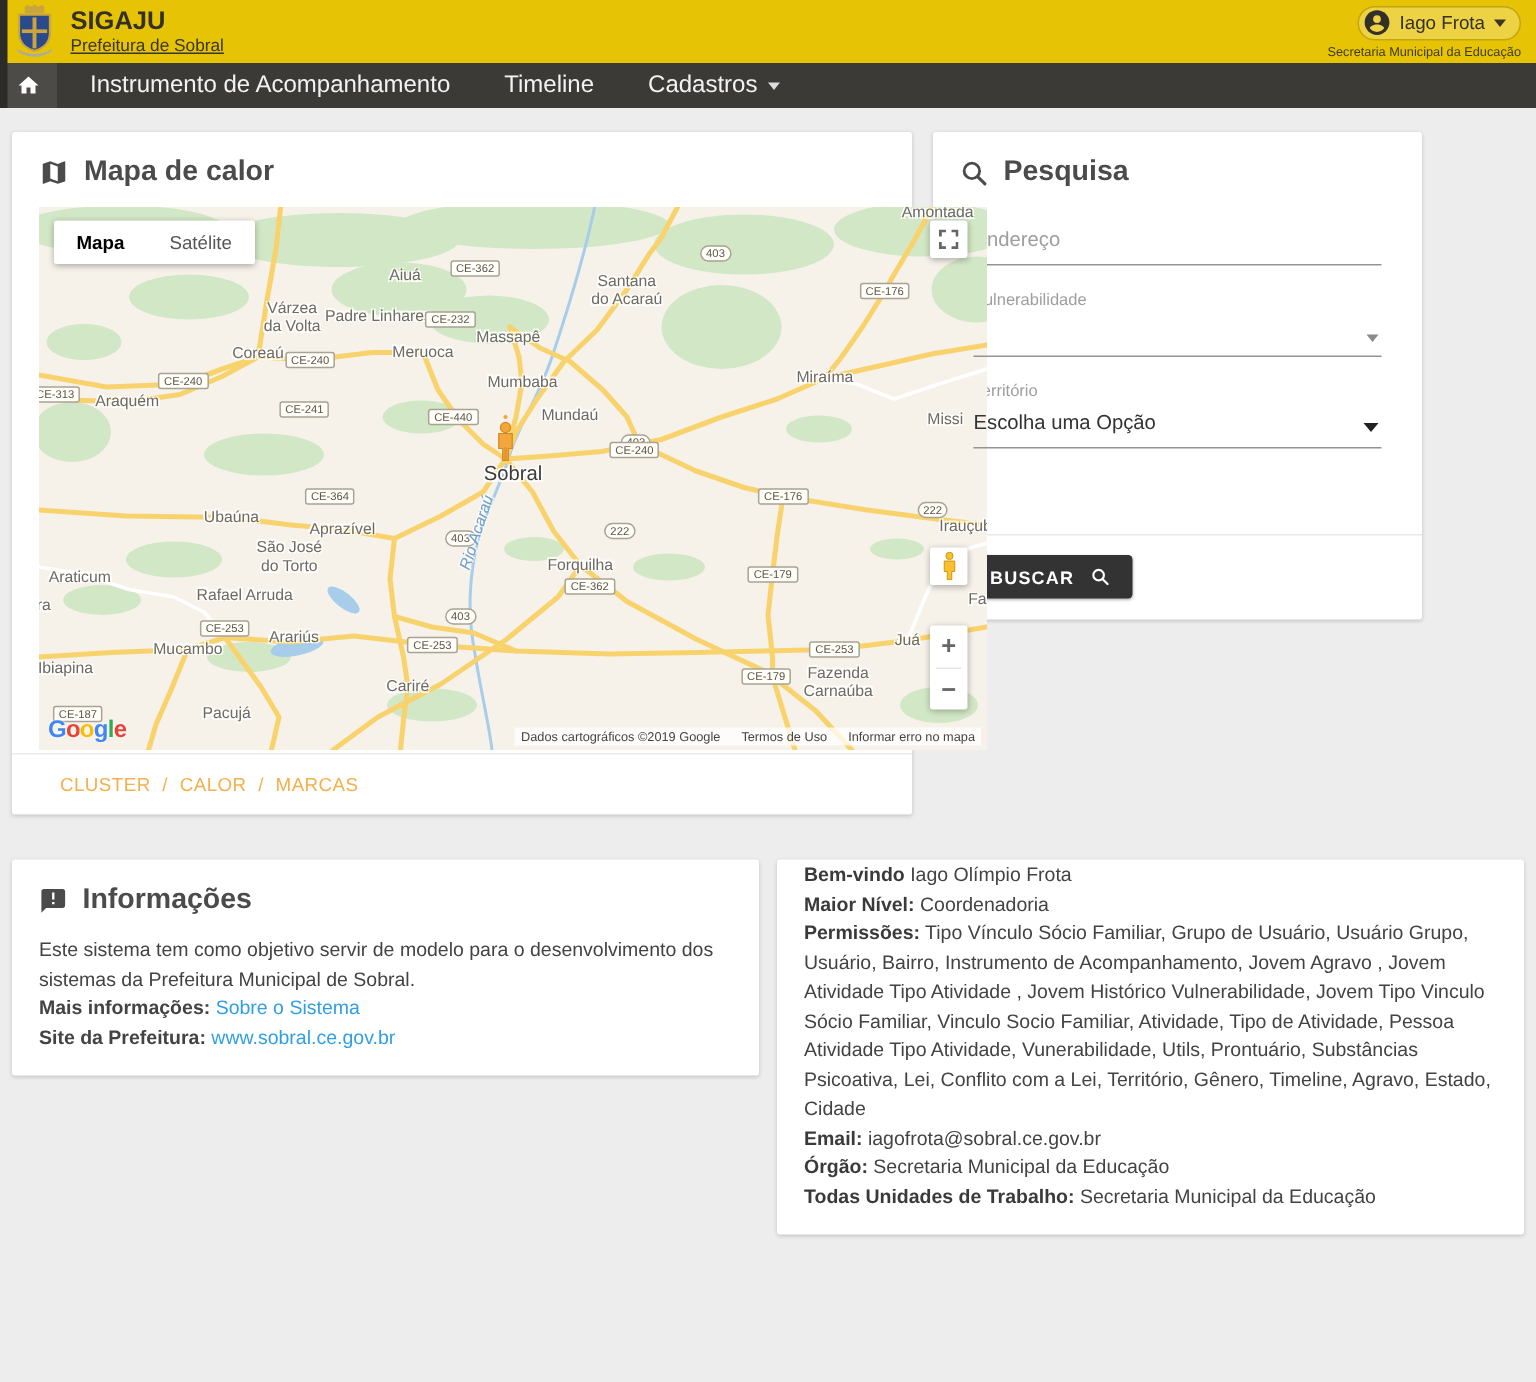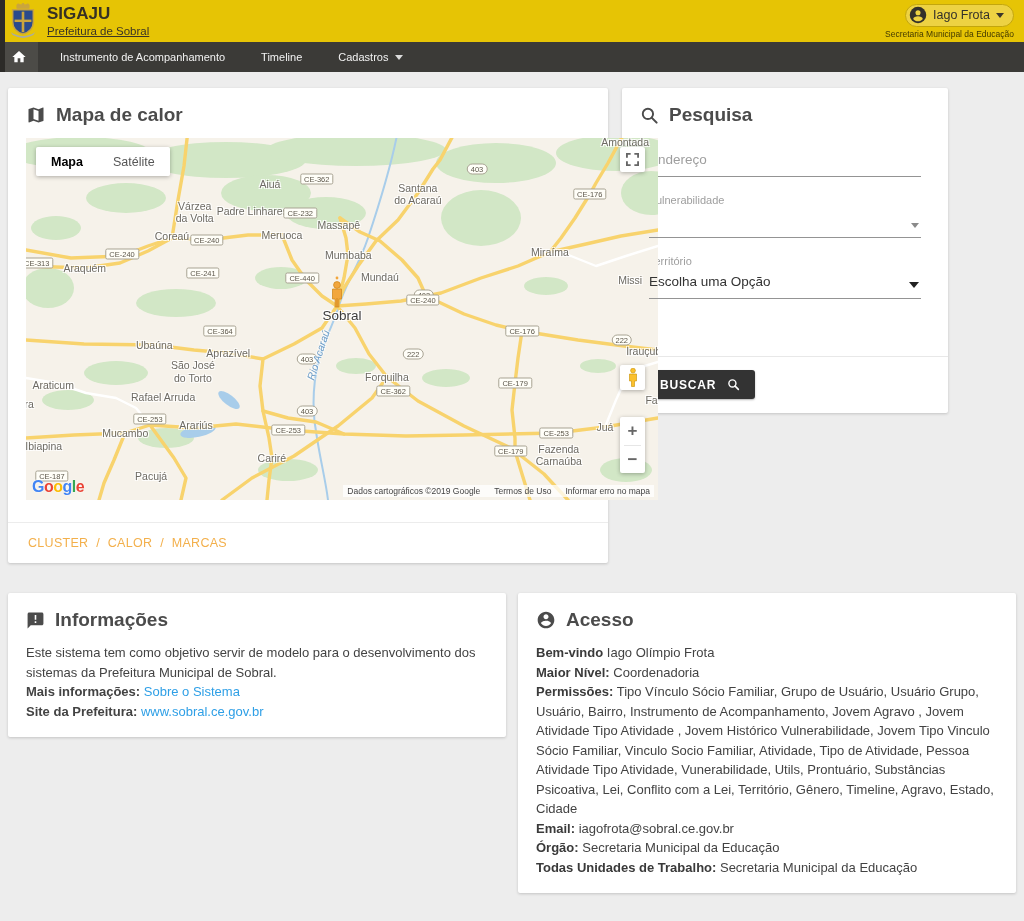--- a/index.html
+++ b/index.html
@@ -13,21 +13,21 @@
   .brand-text .app-sub{font-size:11.5px;color:#3a3425;margin-top:1px;text-decoration:underline;}
   .user-area{display:flex;flex-direction:column;align-items:flex-end;}
   .user-pill{display:flex;align-items:center;gap:6px;background:#edd243;border:1px solid #c3a60d;border-radius:13px;height:23px;padding:0 9px 0 3px;cursor:pointer;font-family:inherit;}
   .user-pill .uname{font-size:12.5px;color:#33302a;}
   .pill-caret{width:0;height:0;border-left:4px solid transparent;border-right:4px solid transparent;border-top:5px solid #3a362c;}
   .user-org{font-size:8.5px;color:#423900;margin-top:2px;}
 
   
   .navbar{height:30px;background:#3b3a37;display:flex;align-items:stretch;}
   .nav-home{width:38px;background:#4c4b47;display:flex;align-items:center;justify-content:center;cursor:pointer;}
-  .nav-item{display:flex;align-items:center;gap:7px;color:#f2f2f2;font-size:11px;padding:0 14px;margin-left:8px;cursor:pointer;text-decoration:none;}
+  .nav-item{display:flex;align-items:center;gap:7px;color:#f2f2f2;font-size:16px;padding:0 14px;margin-left:8px;cursor:pointer;text-decoration:none;}
   .nav-caret{width:0;height:0;border-left:4px solid transparent;border-right:4px solid transparent;border-top:5px solid #dcdcdc;}
 
   
   main{padding:16px 8px 0 8px;}
   .row1{display:flex;gap:14px;align-items:flex-start;}
   .row2{display:flex;gap:12px;align-items:flex-start;margin-top:30px;}
   .card{background:#fff;border-radius:2px;box-shadow:0 1px 3px rgba(0,0,0,.18);}
   .card h2{display:flex;align-items:center;gap:10px;margin:0;padding:16px 18px 12px 18px;font-size:19px;font-weight:700;color:#4b4b4b;}
   .card h2 svg{flex:0 0 auto;}
 
@@ -49,21 +49,21 @@
   .ctl-box{position:absolute;background:#fff;border:none;border-radius:2px;box-shadow:0 1px 4px rgba(0,0,0,.3);display:flex;align-items:center;justify-content:center;cursor:pointer;}
   .fullscreen-ctl{right:13px;top:9px;width:25px;height:25px;}
   .pegman-ctl{right:13px;top:227px;width:25px;height:25px;}
   .zoom-ctl{position:absolute;right:13px;top:279px;width:25px;height:56px;background:#fff;border-radius:2px;box-shadow:0 1px 4px rgba(0,0,0,.3);display:flex;flex-direction:column;}
   .zoom-ctl button{flex:1;border:none;background:none;color:#666;font-size:17px;font-weight:700;cursor:pointer;line-height:1;padding:0;font-family:inherit;}
   .zoom-ctl .sep{height:1px;background:#e6e6e6;margin:0 4px;}
   .glogo{position:absolute;left:6px;bottom:4px;font-size:16px;font-weight:700;letter-spacing:-.5px;text-shadow:0 0 2px #fff;}
   .glogo .gl0,.glogo .gl3{color:#4285F4}.glogo .gl1,.glogo .gl5{color:#EA4335}.glogo .gl2{color:#FBBC05}.glogo .gl4{color:#34A853}
   .attribution{position:absolute;right:4px;bottom:3px;display:flex;gap:14px;font-size:8.5px;color:#444;background:rgba(255,255,255,.75);padding:1px 4px;}
   .attribution a{color:#444;text-decoration:none;cursor:pointer;}
-  .map-links{border-top:1px solid #ececec;margin-top:22px;padding:13px 20px;font-size:12.5px;color:#f3b04c;letter-spacing:.3px;}
+  .map-links{border-top:1px solid #ececec;margin-top:2px;padding:13px 32px;font-size:12.5px;color:#f3b04c;letter-spacing:.3px;}
   .map-links a{color:#f3b04c;text-decoration:none;cursor:pointer;}
   .map-links .sep2{margin:0 4px;}
 
   
   .search-card{width:326px;box-sizing:border-box;}
   .search-body{padding:6px 27px 0 27px;}
   .f-row{margin-bottom:17px;}
   .mat-input{width:100%;border:none;border-bottom:1px solid #949494;font-size:13.5px;color:#333;padding:8px 0 9px 0;background:transparent;outline:none;box-sizing:border-box;font-family:inherit;}
   .mat-input::placeholder{color:#9e9e9e;}
   .f-label{font-size:11px;color:#9e9e9e;display:block;}
@@ -362,26 +362,20 @@
             <a>Sobre o Sistema</a>
           </p>
           <p>
             <b>Site da Prefeitura:</b>
             <a>www.sobral.ce.gov.br</a>
           </p>
         </div>
       </section>
 
       <section class="card access-card">
-        <h2>
-          <svg width="20" height="20" viewBox="0 0 24 24">
-            <path fill="#4b4b4b" d="M12 2C6.48 2 2 6.48 2 12s4.48 10 10 10 10-4.48 10-10S17.52 2 12 2zm0 3c1.66 0 3 1.34 3 3s-1.34 3-3 3-3-1.34-3-3 1.34-3 3-3zm0 14.2c-2.5 0-4.71-1.28-6-3.22.03-1.99 4-3.08 6-3.08 1.99 0 5.97 1.09 6 3.08-1.29 1.94-3.5 3.22-6 3.22z"></path>
-          </svg>
-          <span>Acesso</span>
-        </h2>
         <div class="card-text" id="access-lines">
             <p class="acc-line"><b>Bem-vindo</b> Iago Olímpio Frota</p>
             <p class="acc-line"><b>Maior Nível:</b> Coordenadoria</p>
             <p class="acc-line"><b>Permissões:</b> Tipo Vínculo Sócio Familiar, Grupo de Usuário, Usuário Grupo, Usuário, Bairro, Instrumento de Acompanhamento, Jovem Agravo , Jovem Atividade Tipo Atividade , Jovem Histórico Vulnerabilidade, Jovem Tipo Vinculo Sócio Familiar, Vinculo Socio Familiar, Atividade, Tipo de Atividade, Pessoa Atividade Tipo Atividade, Vunerabilidade, Utils, Prontuário, Substâncias Psicoativa, Lei, Conflito com a Lei, Território, Gênero, Timeline, Agravo, Estado, Cidade</p>
             <p class="acc-line"><b>Email:</b> iagofrota@sobral.ce.gov.br</p>
             <p class="acc-line"><b>Órgão:</b> Secretaria Municipal da Educação</p>
             <p class="acc-line"><b>Todas Unidades de Trabalho:</b> Secretaria Municipal da Educação</p>
           </div>
       </section>
     </div>

